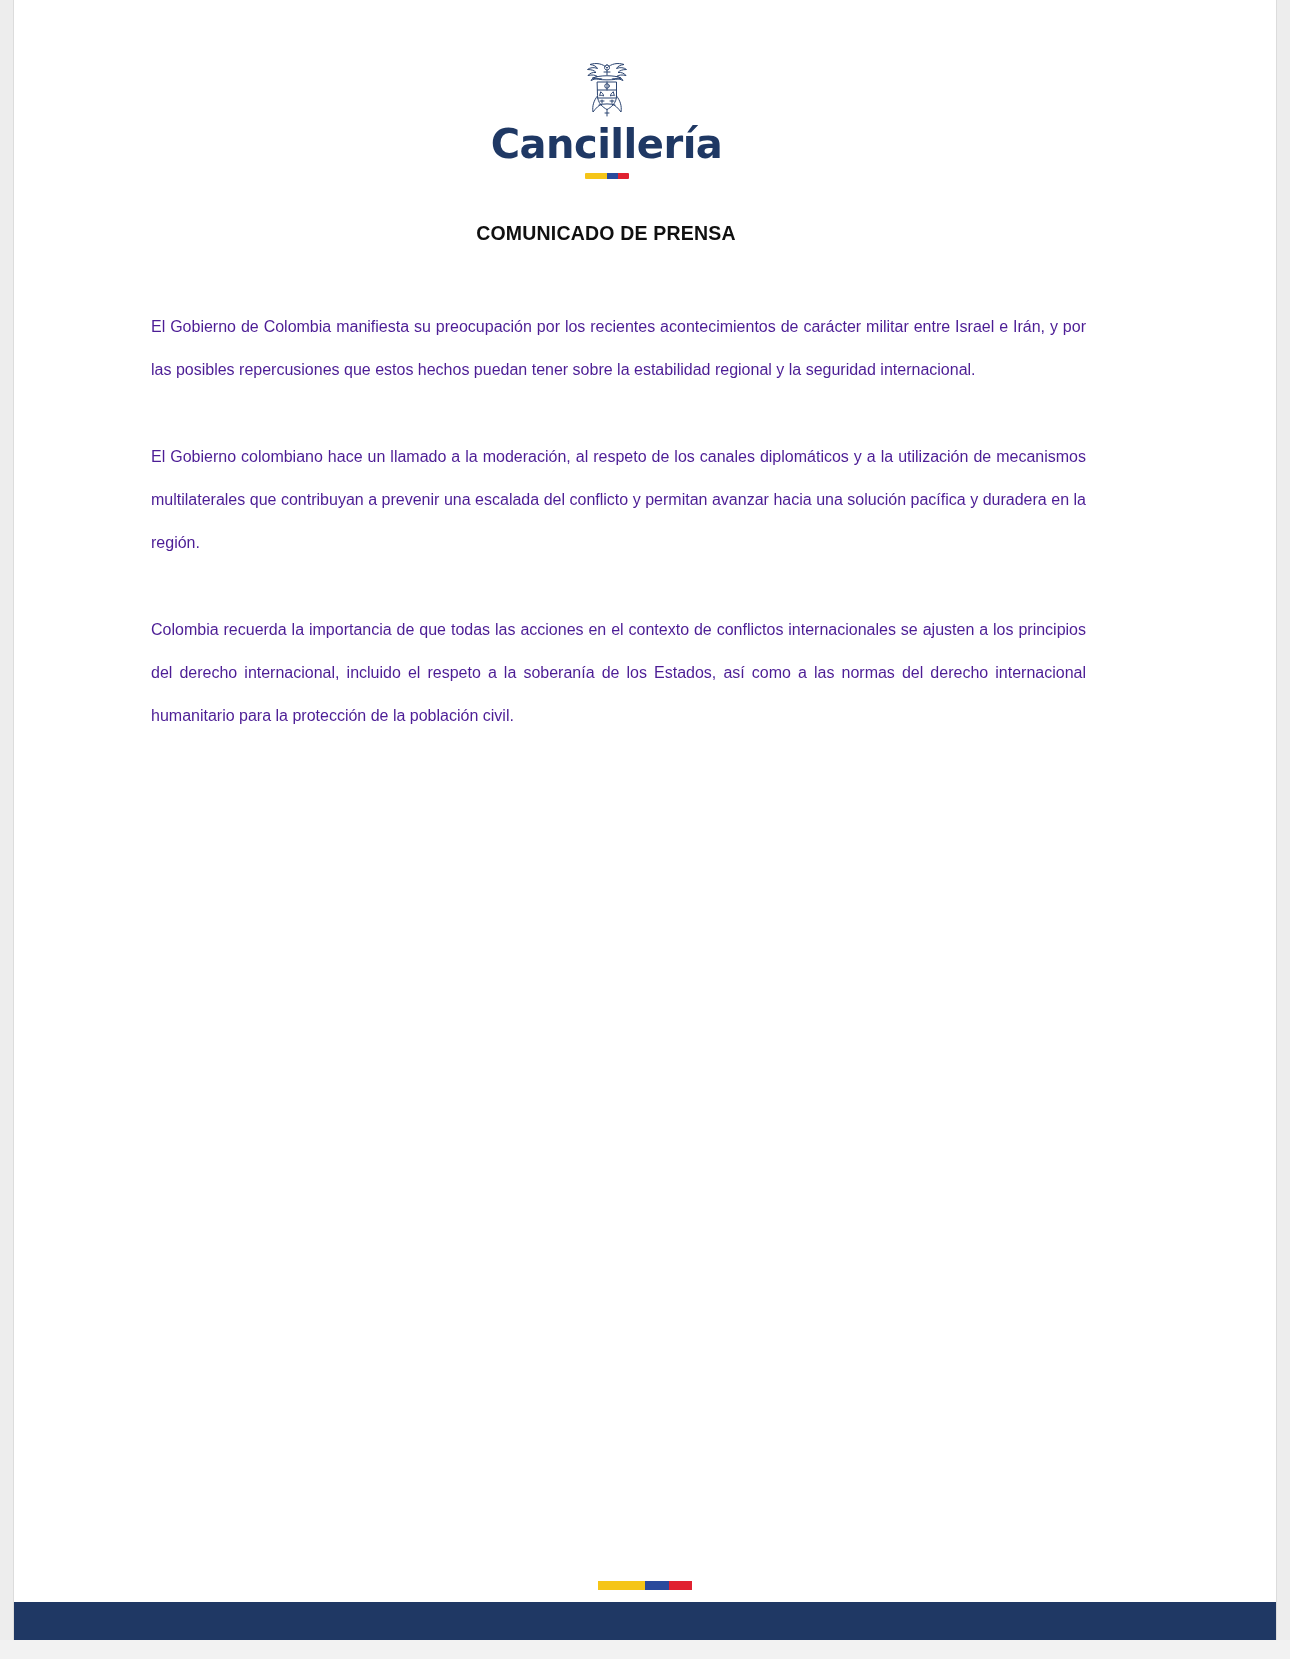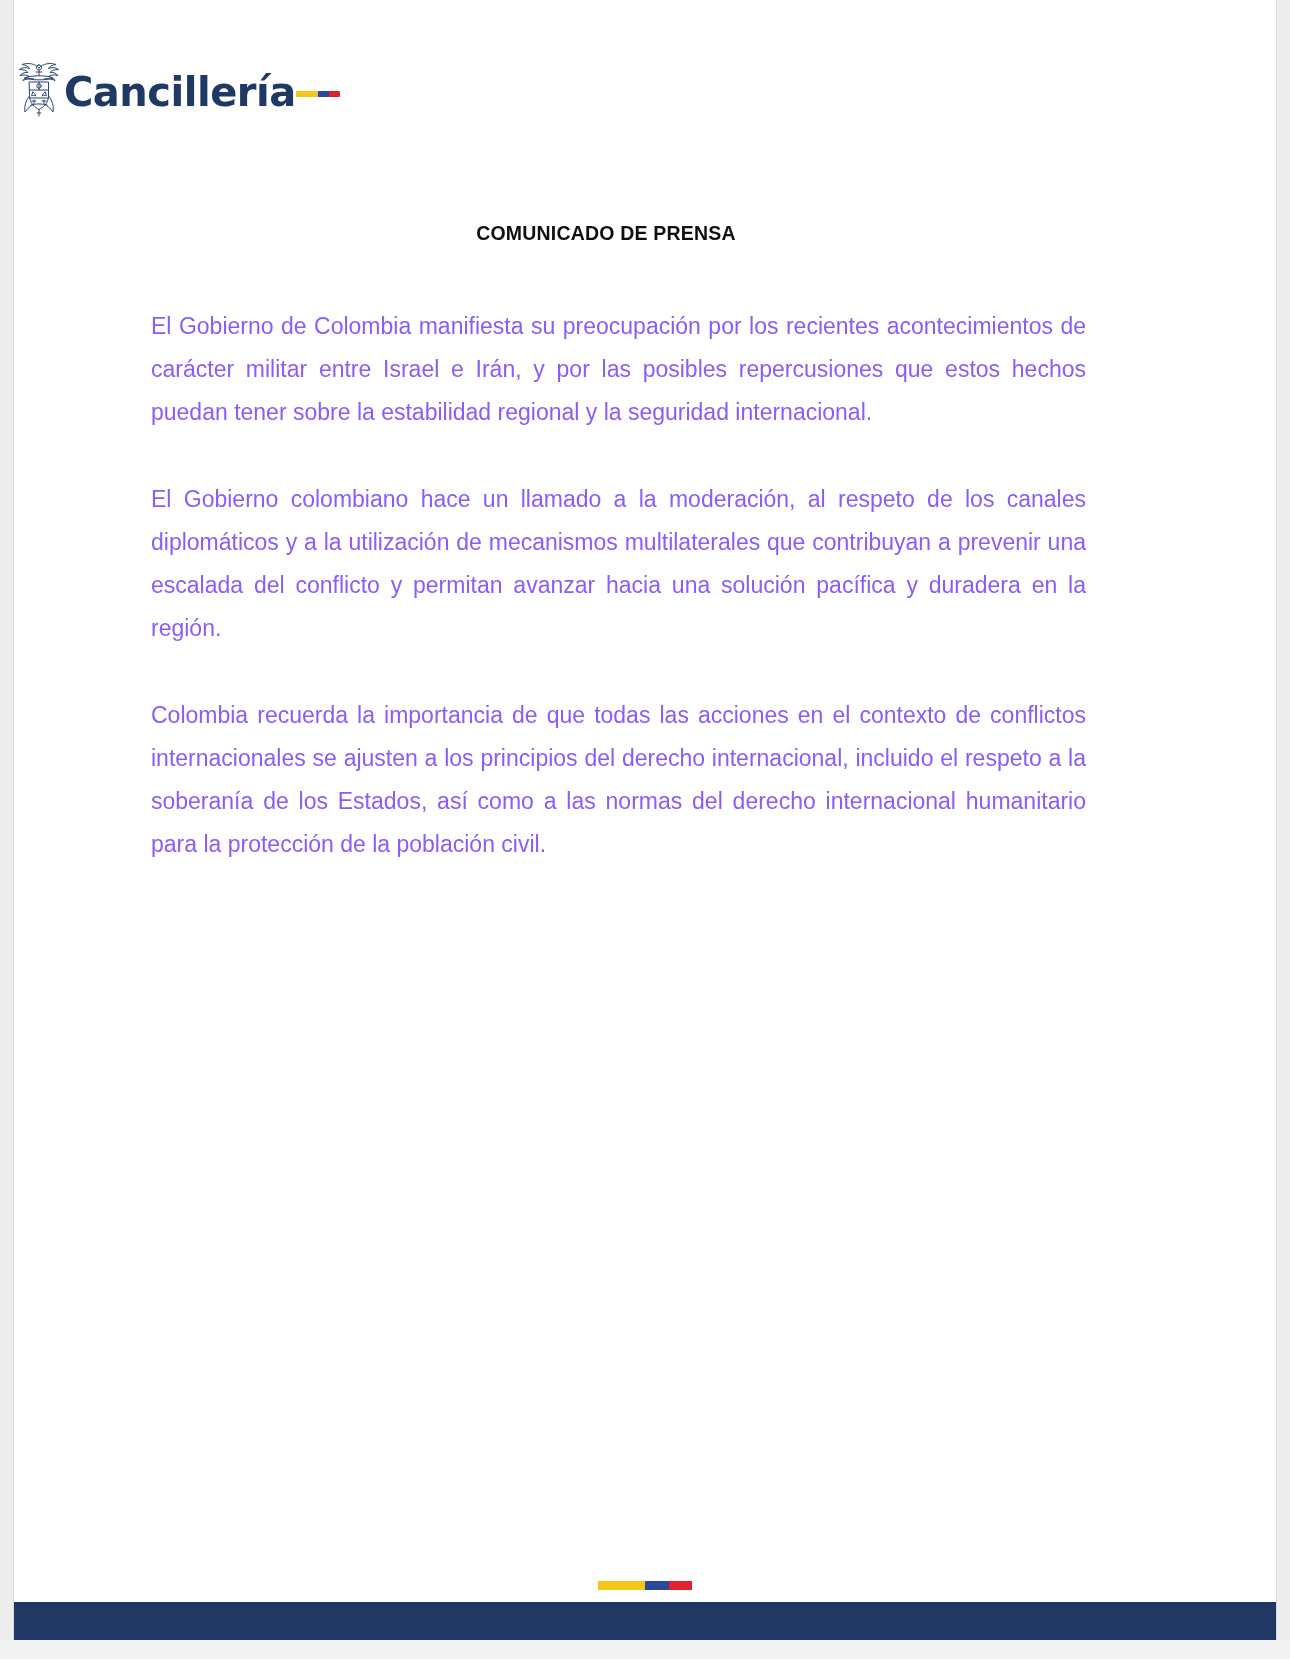--- a/index.html
+++ b/index.html
@@ -44,21 +44,21 @@
     background: #f2f2f2;
   }
 
   
   .logo-block {
     position: absolute;
     left: 0;
     top: 60px;
     width: 1185px;
     display: flex;
-    flex-direction: row;
+    flex-direction: column;
     align-items: center;
   }
   .crest {
     width: 50px;
     height: 58px;
     display: block;
   }
   .wordmark {
     margin-top: 6px;
     font-family: "DejaVu Sans", sans-serif;
@@ -98,23 +98,23 @@
   .body-copy {
     position: absolute;
     left: 137px;
     top: 305px;
     width: 935px;
   }
   .para {
     text-align: justify;
     text-justify: inter-word;
     font-family: "Liberation Sans", sans-serif;
-    font-size: 23px;
+    font-size: 16px;
     line-height: 43px;
-    color: #8b5cf6;
+    color: #4c1d95;
     margin: 0 0 44px 0;
   }
   .para:last-child { margin-bottom: 0; }
 
   
   .footer-flag {
     position: absolute;
     left: 0;
     bottom: 50px;
     width: 1262px;

